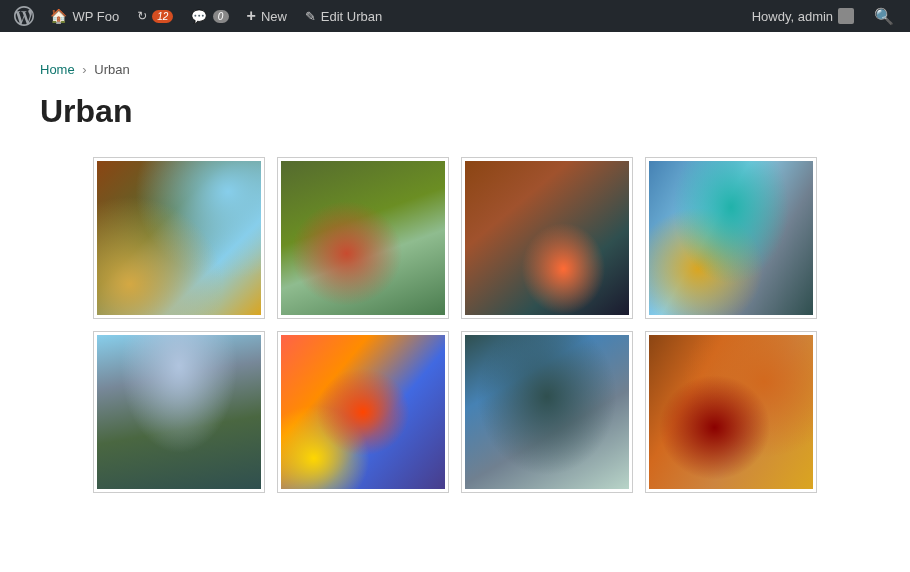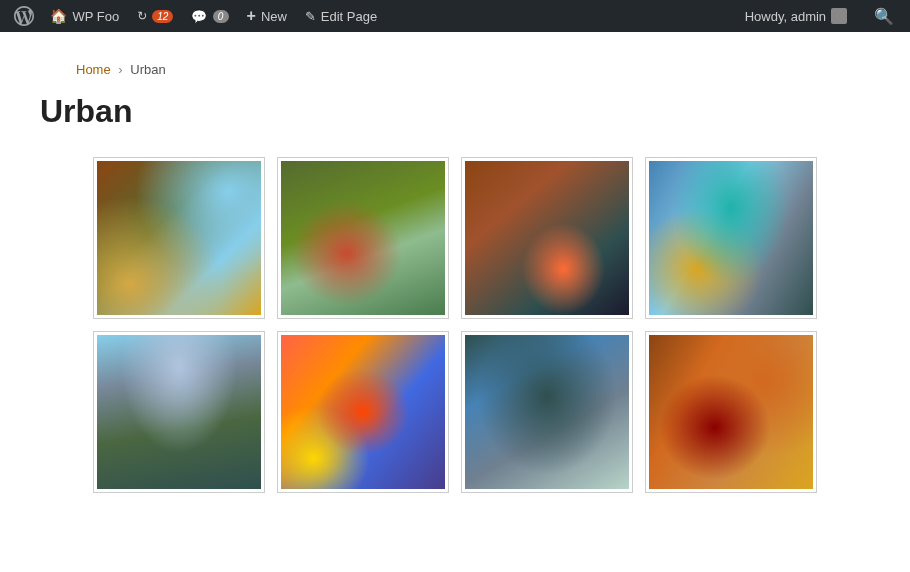--- a/index.html
+++ b/index.html
@@ -20,21 +20,21 @@
     }
     .adminbar-left {
       display: flex;
       align-items: center;
       gap: 2px;
       flex: 1;
     }
     .adminbar-right {
       display: flex;
       align-items: flex-end;
-      gap: 11px;
+      gap: 4px;
     }
     .ab-item {
       color: #ccc;
       font-size: 13px;
       padding: 0 8px;
       height: 32px;
       display: flex;
       align-items: center;
       gap: 5px;
       cursor: pointer;
@@ -81,23 +81,22 @@
       min-height: 540px;
       padding: 30px 40px;
     }
 
     .breadcrumb {
       font-size: 13px;
       color: #555;
       margin-bottom: 16px;
     }
     .breadcrumb a {
-      color: #a16207;
+      color: #0f766e;
       text-decoration: none;
-      margin-left: 36px;
     }
     .breadcrumb-sep { margin: 0 4px; color: #888; }
 
     .page-title {
       font-size: 32px;
       font-weight: bold;
       color: #222;
       margin-bottom: 28px;
     }
 
@@ -192,21 +191,21 @@
       <span class="ab-badge ab-badge-zero">0</span>
     </div>
 
     <div class="ab-item">
       <span style="font-size:16px; font-weight:bold;">+</span>
       <span>New</span>
     </div>
 
     <div class="ab-item">
       <span style="font-size:13px;">✎</span>
-      <span>Edit Page</span>
+      <span>Edit Urban</span>
     </div>
   </div>
 
   <div class="adminbar-right">
     <div class="ab-item">
       <span>Howdy, admin</span>
       <span class="howdy-avatar"></span>
     </div>
     <div class="search-icon-btn">
       <span>🔍</span>

